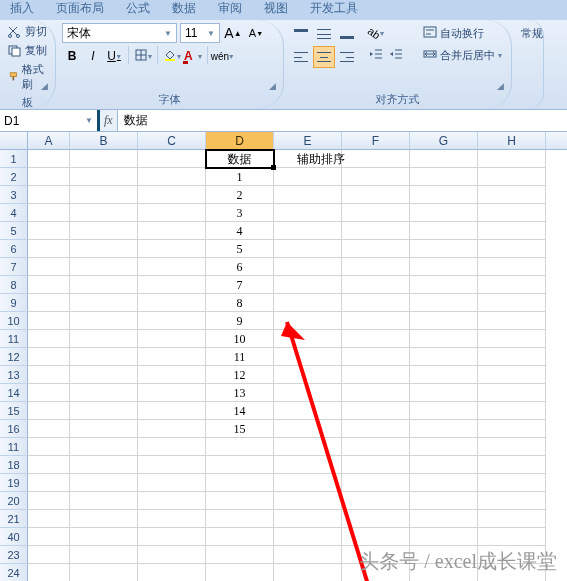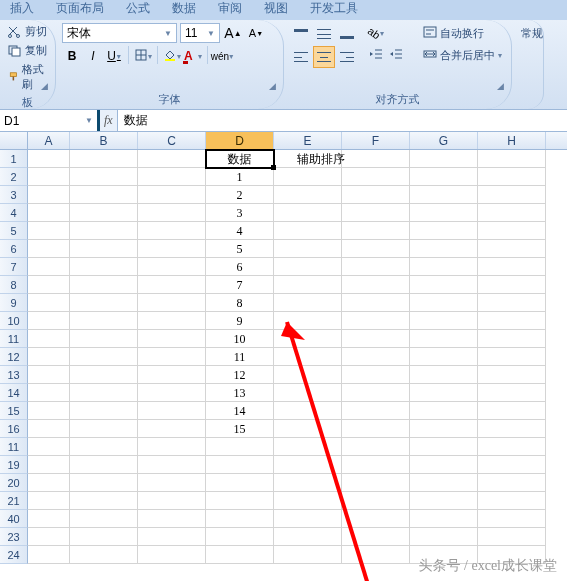--- a/index.html
+++ b/index.html
@@ -67,21 +67,21 @@
 .cell.selected::after { content: ""; position: absolute; right: -3px; bottom: -3px; width: 5px; height: 5px; background: #000; }
 
 
 .cA { width: 42px; } .cB { width: 68px; } .cC { width: 68px; } .cD { width: 68px; }
 .cE { width: 68px; } .cF { width: 68px; } .cG { width: 68px; } .cH { width: 68px; }
 
 
 .arrow-svg { position: absolute; left: 275px; top: 170px; width: 140px; height: 380px; z-index: 10; pointer-events: none; }
 
 
-.watermark { position: absolute; right: 10px; bottom: 6px; font-size: 14px; color: #9a9a9a; font-family: "Microsoft YaHei"; z-index: 20; pointer-events: none; text-align: right; }
+.watermark { position: absolute; right: 10px; bottom: 6px; font-size: 20px; color: #9a9a9a; font-family: "Microsoft YaHei"; z-index: 20; pointer-events: none; text-align: right; }
 
 .dd-arrow { font-size: 8px; color: #6a85a8; }
 .sep { width: 1px; height: 18px; background: #b8cde6; margin: 0 3px; }
 </style>
 </head>
 <body>
 
 <div class="ribbon-tabs">
   <div class="tab">插入</div>
   <div class="tab">页面布局</div>
@@ -496,20 +496,31 @@
         <div class="cell cA"></div>
         <div class="cell cB"></div>
         <div class="cell cC"></div>
         <div class="cell cD"></div>
         <div class="cell cE"></div>
         <div class="cell cF"></div>
         <div class="cell cG"></div>
         <div class="cell cH"></div>
       </div>
       <div class="row">
+        <div class="row-h">18</div>
+        <div class="cell cA"></div>
+        <div class="cell cB"></div>
+        <div class="cell cC"></div>
+        <div class="cell cD"></div>
+        <div class="cell cE"></div>
+        <div class="cell cF"></div>
+        <div class="cell cG"></div>
+        <div class="cell cH"></div>
+      </div>
+      <div class="row">
         <div class="row-h">19</div>
         <div class="cell cA"></div>
         <div class="cell cB"></div>
         <div class="cell cC"></div>
         <div class="cell cD"></div>
         <div class="cell cE"></div>
         <div class="cell cF"></div>
         <div class="cell cG"></div>
         <div class="cell cH"></div>
       </div>

